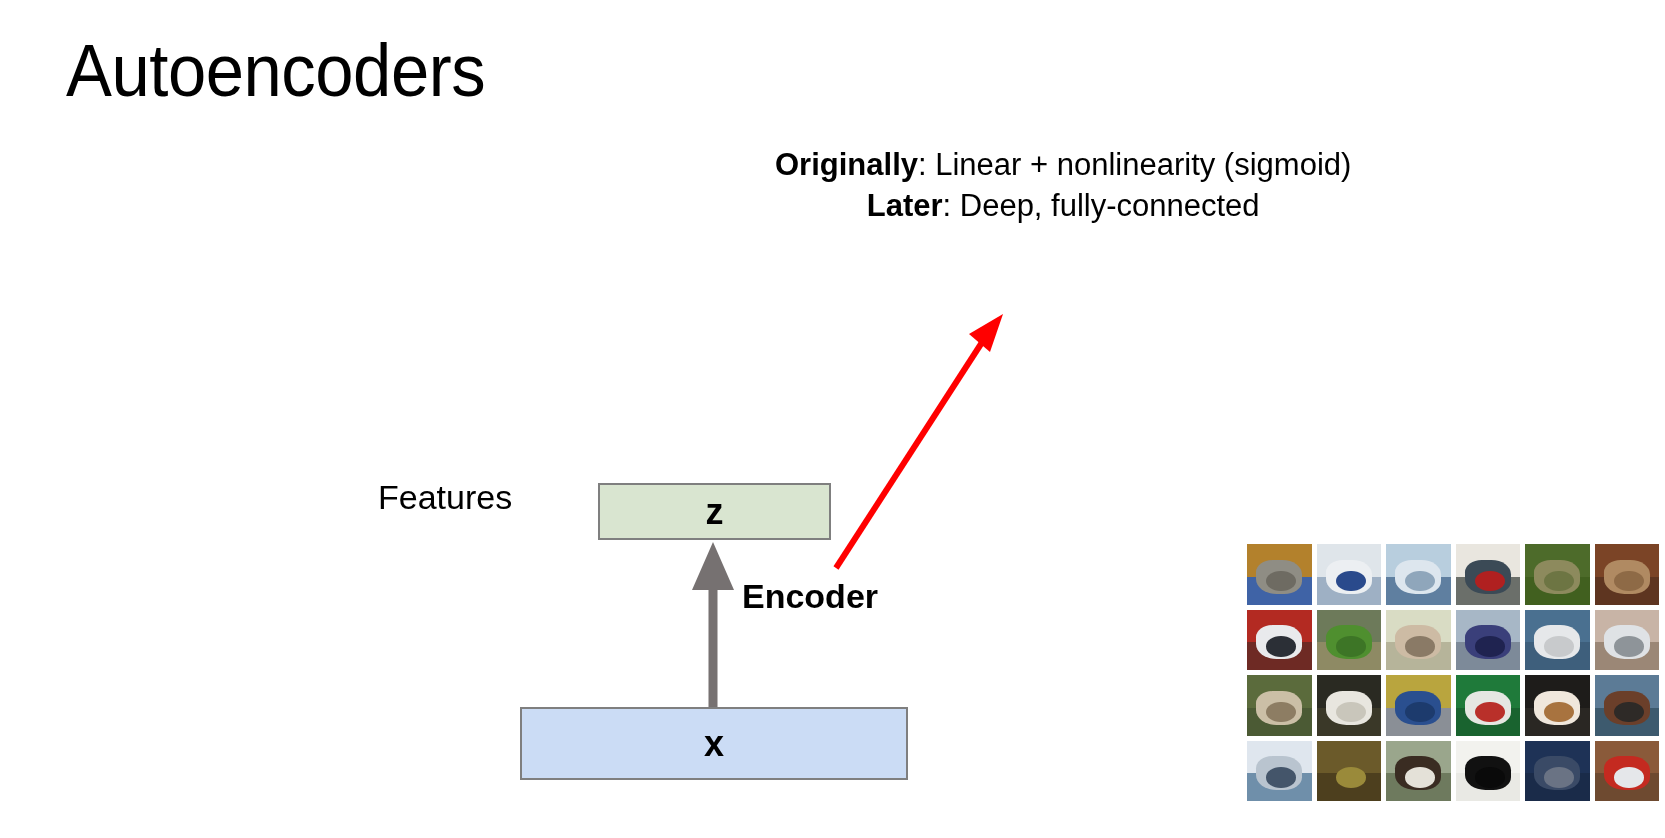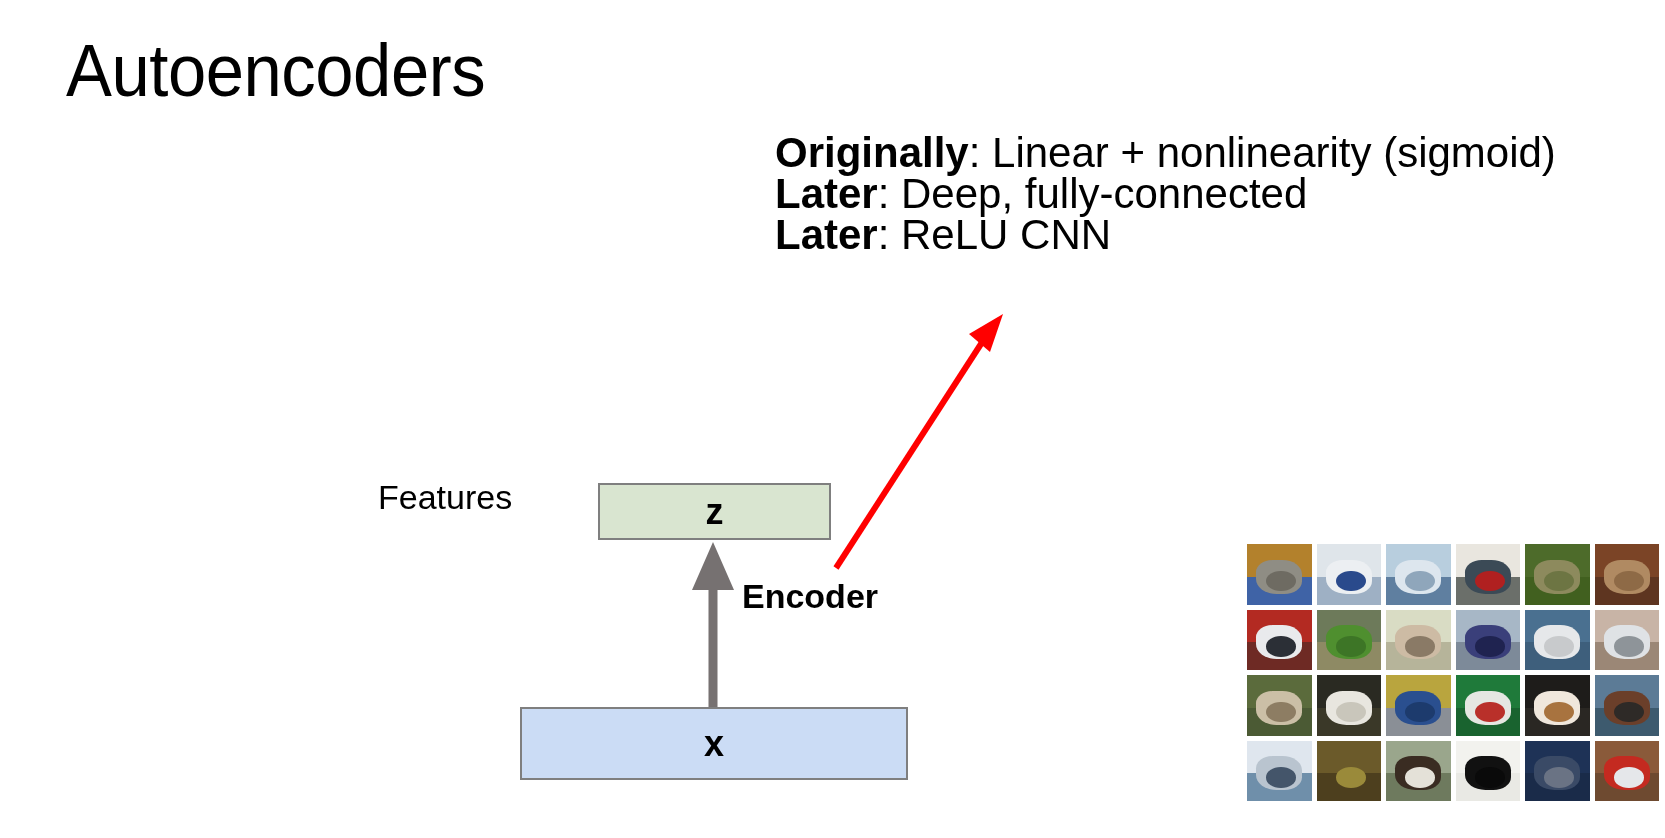--- a/index.html
+++ b/index.html
@@ -27,24 +27,25 @@
     letter-spacing: -0.5px;
     transform: scaleX(0.93);
     transform-origin: left top;
     white-space: nowrap;
   }
 
   
   #annotation-block {
     position: absolute;
     left: 775px;
-    top: 132px;
-    font-size: 42px;
+    top: 144px;
+    font-size: 31px;
     line-height: 41px;
     white-space: nowrap;
+    text-align: center;
   }
   #annotation-block .ann-line {
     display: block;
   }
   #annotation-block .ann-key {
     font-weight: bold;
   }
 
   
   #diagram {
@@ -158,23 +159,20 @@
 
 <div id="slide-title">Autoencoders</div>
 
 <div id="annotation-block">
   <span class="ann-line">
     <span class="ann-key">Originally</span><span class="ann-rest">: Linear + nonlinearity (sigmoid)</span>
   </span>
   <span class="ann-line">
     <span class="ann-key">Later</span><span class="ann-rest">: Deep, fully-connected</span>
   </span>
-  <span class="ann-line">
-    <span class="ann-key">Later</span><span class="ann-rest">: ReLU CNN</span>
-  </span>
 </div>
 
 <div id="diagram">
 
   <svg id="gray-arrow-svg" viewBox="0 0 1100 838" xmlns="http://www.w3.org/2000/svg">
     <line x1="713" y1="708" x2="713" y2="572" stroke="#767171" stroke-width="9"></line>
     <polygon points="713,542 692,590 734,590" fill="#767171"></polygon>
   </svg>
 
   <svg id="red-arrow-svg" viewBox="0 0 1100 838" xmlns="http://www.w3.org/2000/svg">

